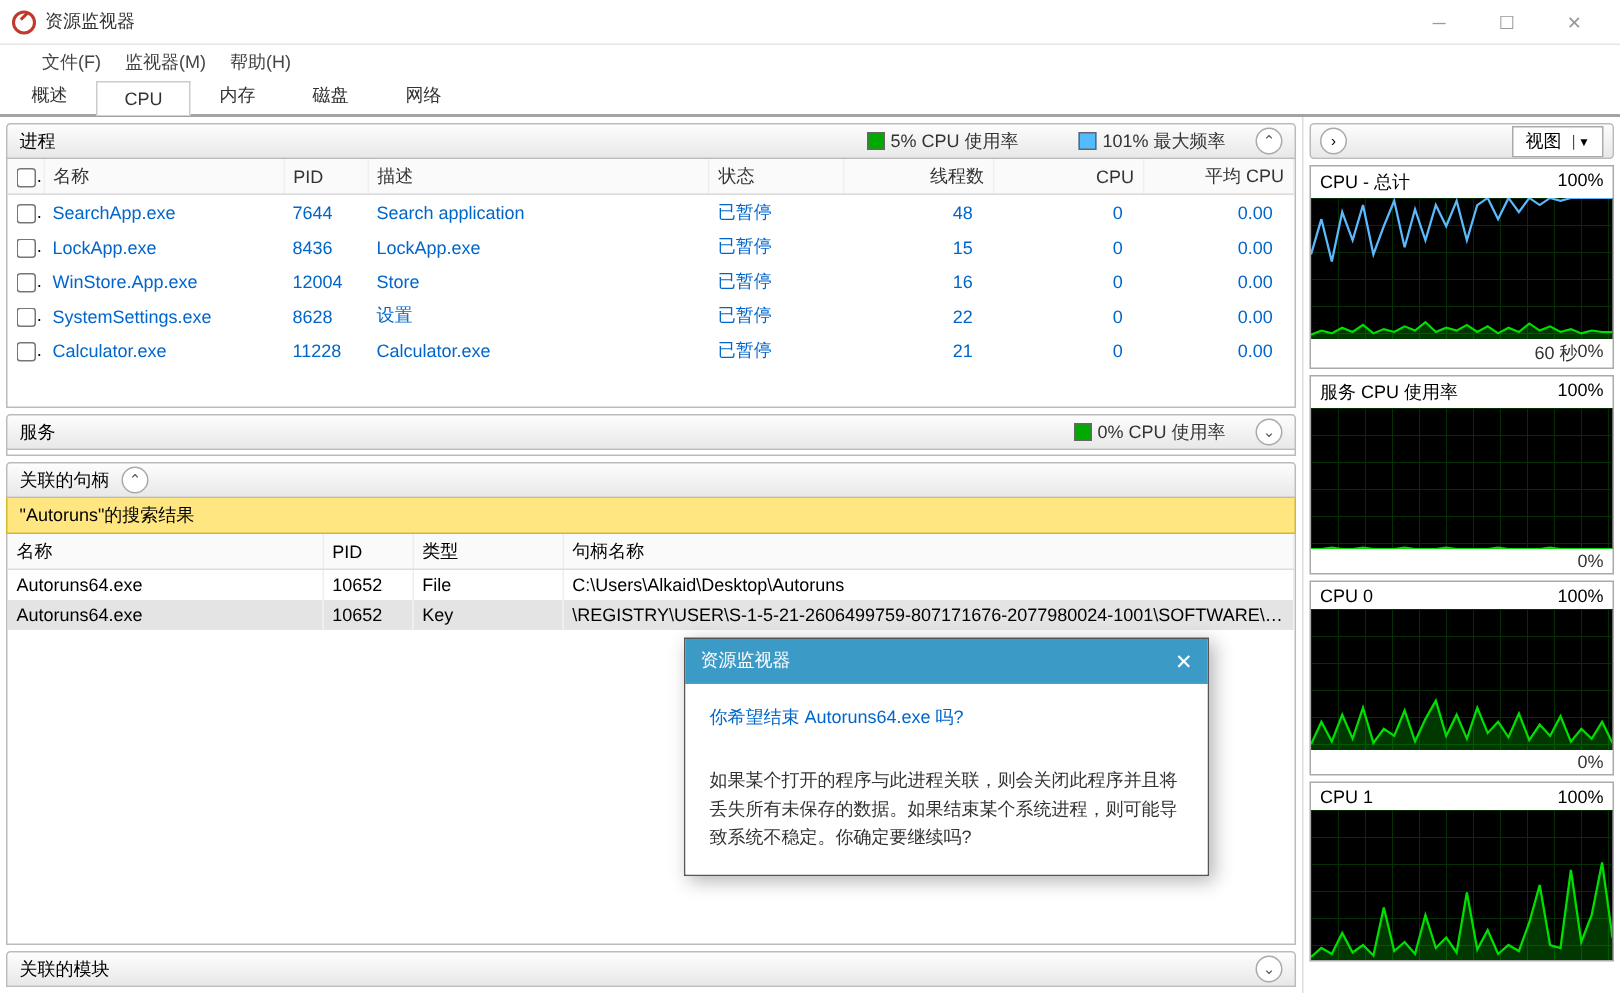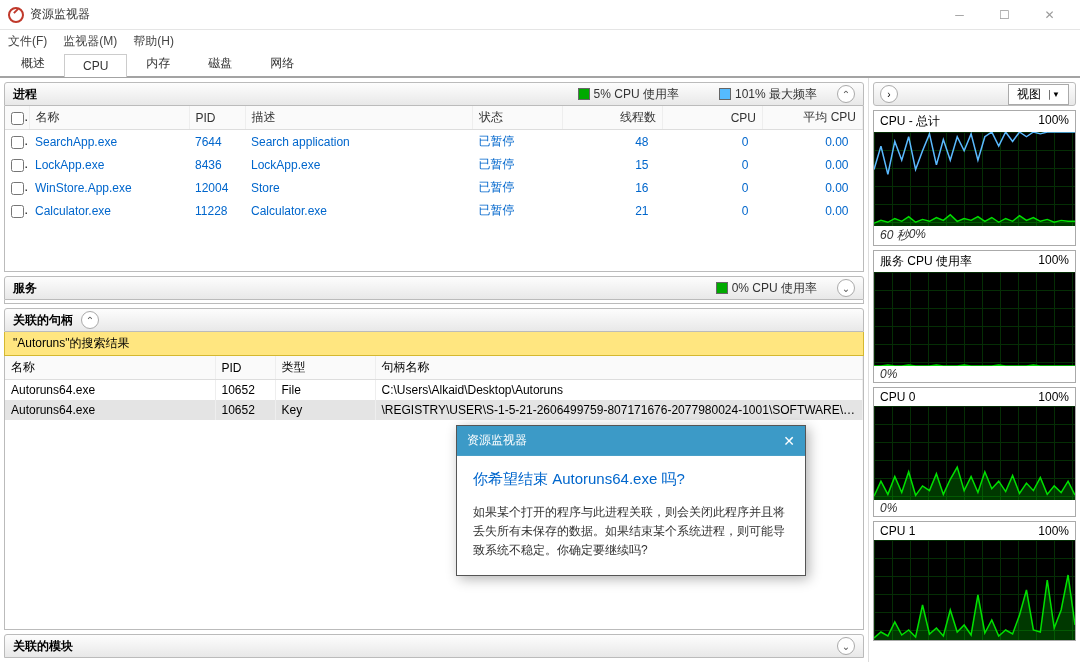--- a/index.html
+++ b/index.html
@@ -5,42 +5,42 @@
 * { margin: 0; padding: 0; box-sizing: border-box; font-family: "Microsoft YaHei", "Segoe UI", sans-serif; font-size: 12px; }
 body { background: #fff; width: 1080px; height: 662px; overflow: hidden; position: relative; }
 
 .titlebar { height: 30px; display: flex; align-items: center; padding: 0 8px; background: #fff; border-bottom: 1px solid #e5e5e5; }
 .titlebar .logo { width: 16px; height: 16px; border-radius: 50%; border: 2px solid #c0392b; margin-right: 6px; position: relative; }
 .titlebar .logo::after { content: ''; position: absolute; width: 2px; height: 6px; background: #c0392b; left: 5px; top: -1px; transform: rotate(45deg); }
 .titlebar .title { font-size: 12px; color: #333; }
 .titlebar .winbtns { margin-left: auto; display: flex; }
 .titlebar .winbtn { width: 45px; height: 30px; display: flex; align-items: center; justify-content: center; color: #999; }
 
-.menubar { height: 22px; display: flex; align-items: center; padding: 0 0; color: #444; }
+.menubar { height: 22px; display: flex; align-items: center; padding: 0 20px; color: #444; }
 .menubar .menu-item { padding: 2px 8px; cursor: default; }
 
 .tabbar { height: 26px; display: flex; align-items: flex-end; border-bottom: 2px solid #a3a3a3; padding-left: 2px; }
 .tabbar .tab { padding: 4px 18px; border: 1px solid transparent; border-bottom: none; color: #333; cursor: default; }
 .tabbar .tab.active { border-color: #ccc; background: #fff; position: relative; top: 1px; }
 
 .main-area { display: flex; height: calc(662px - 30px - 22px - 26px); }
 .left-panel { flex: 1; padding: 4px; overflow: hidden; display: flex; flex-direction: column; }
 .right-panel { width: 212px; padding: 4px; border-left: 1px solid #ddd; display: flex; flex-direction: column; gap: 4px; }
 
 .section-header {
   background: linear-gradient(#fdfdfd, #e8e8e8);
   border: 1px solid #bbb;
   border-radius: 3px 3px 0 0;
   height: 24px;
   display: flex;
   align-items: center;
   padding: 0 8px;
   font-size: 13px;
 }
-.section-header .sh-title { font-weight: 700; }
+.section-header .sh-title { font-weight: 400; }
 .section-header .sh-meter { margin-left: auto; display: flex; gap: 40px; align-items: center; font-size: 12px; color: #333; }
 .section-header .sh-chevron { margin-left: auto; width: 18px; height: 18px; border: 1px solid #aaa; border-radius: 50%; display: flex; align-items: center; justify-content: center; font-size: 10px; color: #555; background: #fff; }
 .section-header .sh-meter + .sh-chevron { margin-left: 20px; }
 .meter-sq { width: 12px; height: 12px; display: inline-block; margin-right: 4px; border: 1px solid #666; vertical-align: middle; }
 .meter-sq.green { background: #0a0; }
 .meter-sq.blue { background: #5bf; }
 
 .proc-table { border: 1px solid #bbb; border-top: none; background: #fff; height: 166px; overflow-y: auto; }
 .proc-table table { width: 100%; border-collapse: collapse; table-layout: fixed; }
 .proc-table th, .proc-table td { padding: 3px 6px; text-align: left; white-space: nowrap; overflow: hidden; text-overflow: ellipsis; }
@@ -82,37 +82,37 @@
 .graph-box { border: 1px solid #aaa; background: #fff; }
 .graph-box .g-title { display: flex; justify-content: space-between; padding: 2px 6px; font-size: 11px; }
 .graph-box .g-body { background: #000; height: 94px; position: relative; overflow: hidden; }
 .graph-box .g-body.tall { height: 100px; }
 .graph-box .g-body .grid { position: absolute; inset: 0;
   background-image:
     linear-gradient(#052e05 1px, transparent 1px),
     linear-gradient(90deg, #052e05 1px, transparent 1px);
   background-size: 18px 18px;
 }
-.graph-box .g-footer { display: flex; justify-content: flex-start; padding: 1px 6px; font-size: 11px; color: #333; font-style: italic; }
+.graph-box .g-footer { display: flex; justify-content: flex-end; padding: 1px 6px; font-size: 11px; color: #333; }
 .g-body svg { position: absolute; inset: 0; width: 100%; height: 100%; }
 
 .dialog-shadow {
   position: absolute;
   left: 456px; top: 425px;
   width: 350px;
   background: #fff;
   border: 1px solid #555;
   box-shadow: 3px 3px 12px rgba(0,0,0,0.3);
 }
 .dlg-titlebar { background: #fff; color: #333; height: 30px; display: flex; align-items: center; padding: 0 10px; border-bottom: 1px solid #4aa0c8; background: linear-gradient(#5bb0d8, #4aa0c8); color: #fff; }
 .dlg-titlebar { background: #3c9ac7; color: #fff; }
 .dlg-titlebar .dlg-title { font-size: 12px; }
 .dlg-close { margin-left: auto; font-size: 14px; color: #fff; cursor: default; }
 .dlg-body { padding: 14px 16px; background: #fff; }
-.dlg-body .dlg-q { color: #0066cc; font-size: 15px; margin-bottom: 14px; }
+.dlg-body .dlg-q { color: #0066cc; font-size: 12px; margin-bottom: 24px; }
 .dlg-body .dlg-msg { font-size: 12px; color: #333; line-height: 1.6; }
 .dlg-buttons { background: #f0f0f0; padding: 10px; display: flex; justify-content: flex-end; gap: 10px; border-top: 1px solid #ddd; }
 .dlg-btn { padding: 4px 20px; border: 1px solid #999; background: #fdfdfd; cursor: default; }
 .dlg-btn.primary { outline: 3px solid #e03030; outline-offset: 2px; }
 
 </style>
 </head>
 <body>
 
 <div class="titlebar">
@@ -201,20 +201,30 @@
               <td>WinStore.App.exe</td>
               <td>12004</td>
               <td>Store</td>
               <td>已暂停</td>
               <td class="num">16</td>
               <td class="num">0</td>
               <td class="num">0.00</td>
             </tr>
             <tr>
               <td class="chk"><input type="checkbox" style=""></td>
+              <td>SystemSettings.exe</td>
+              <td>8628</td>
+              <td>设置</td>
+              <td>已暂停</td>
+              <td class="num">22</td>
+              <td class="num">0</td>
+              <td class="num">0.00</td>
+            </tr>
+            <tr>
+              <td class="chk"><input type="checkbox" style=""></td>
               <td>Calculator.exe</td>
               <td>11228</td>
               <td>Calculator.exe</td>
               <td>已暂停</td>
               <td class="num">21</td>
               <td class="num">0</td>
               <td class="num">0.00</td>
             </tr>
           </tbody>
       </table>

